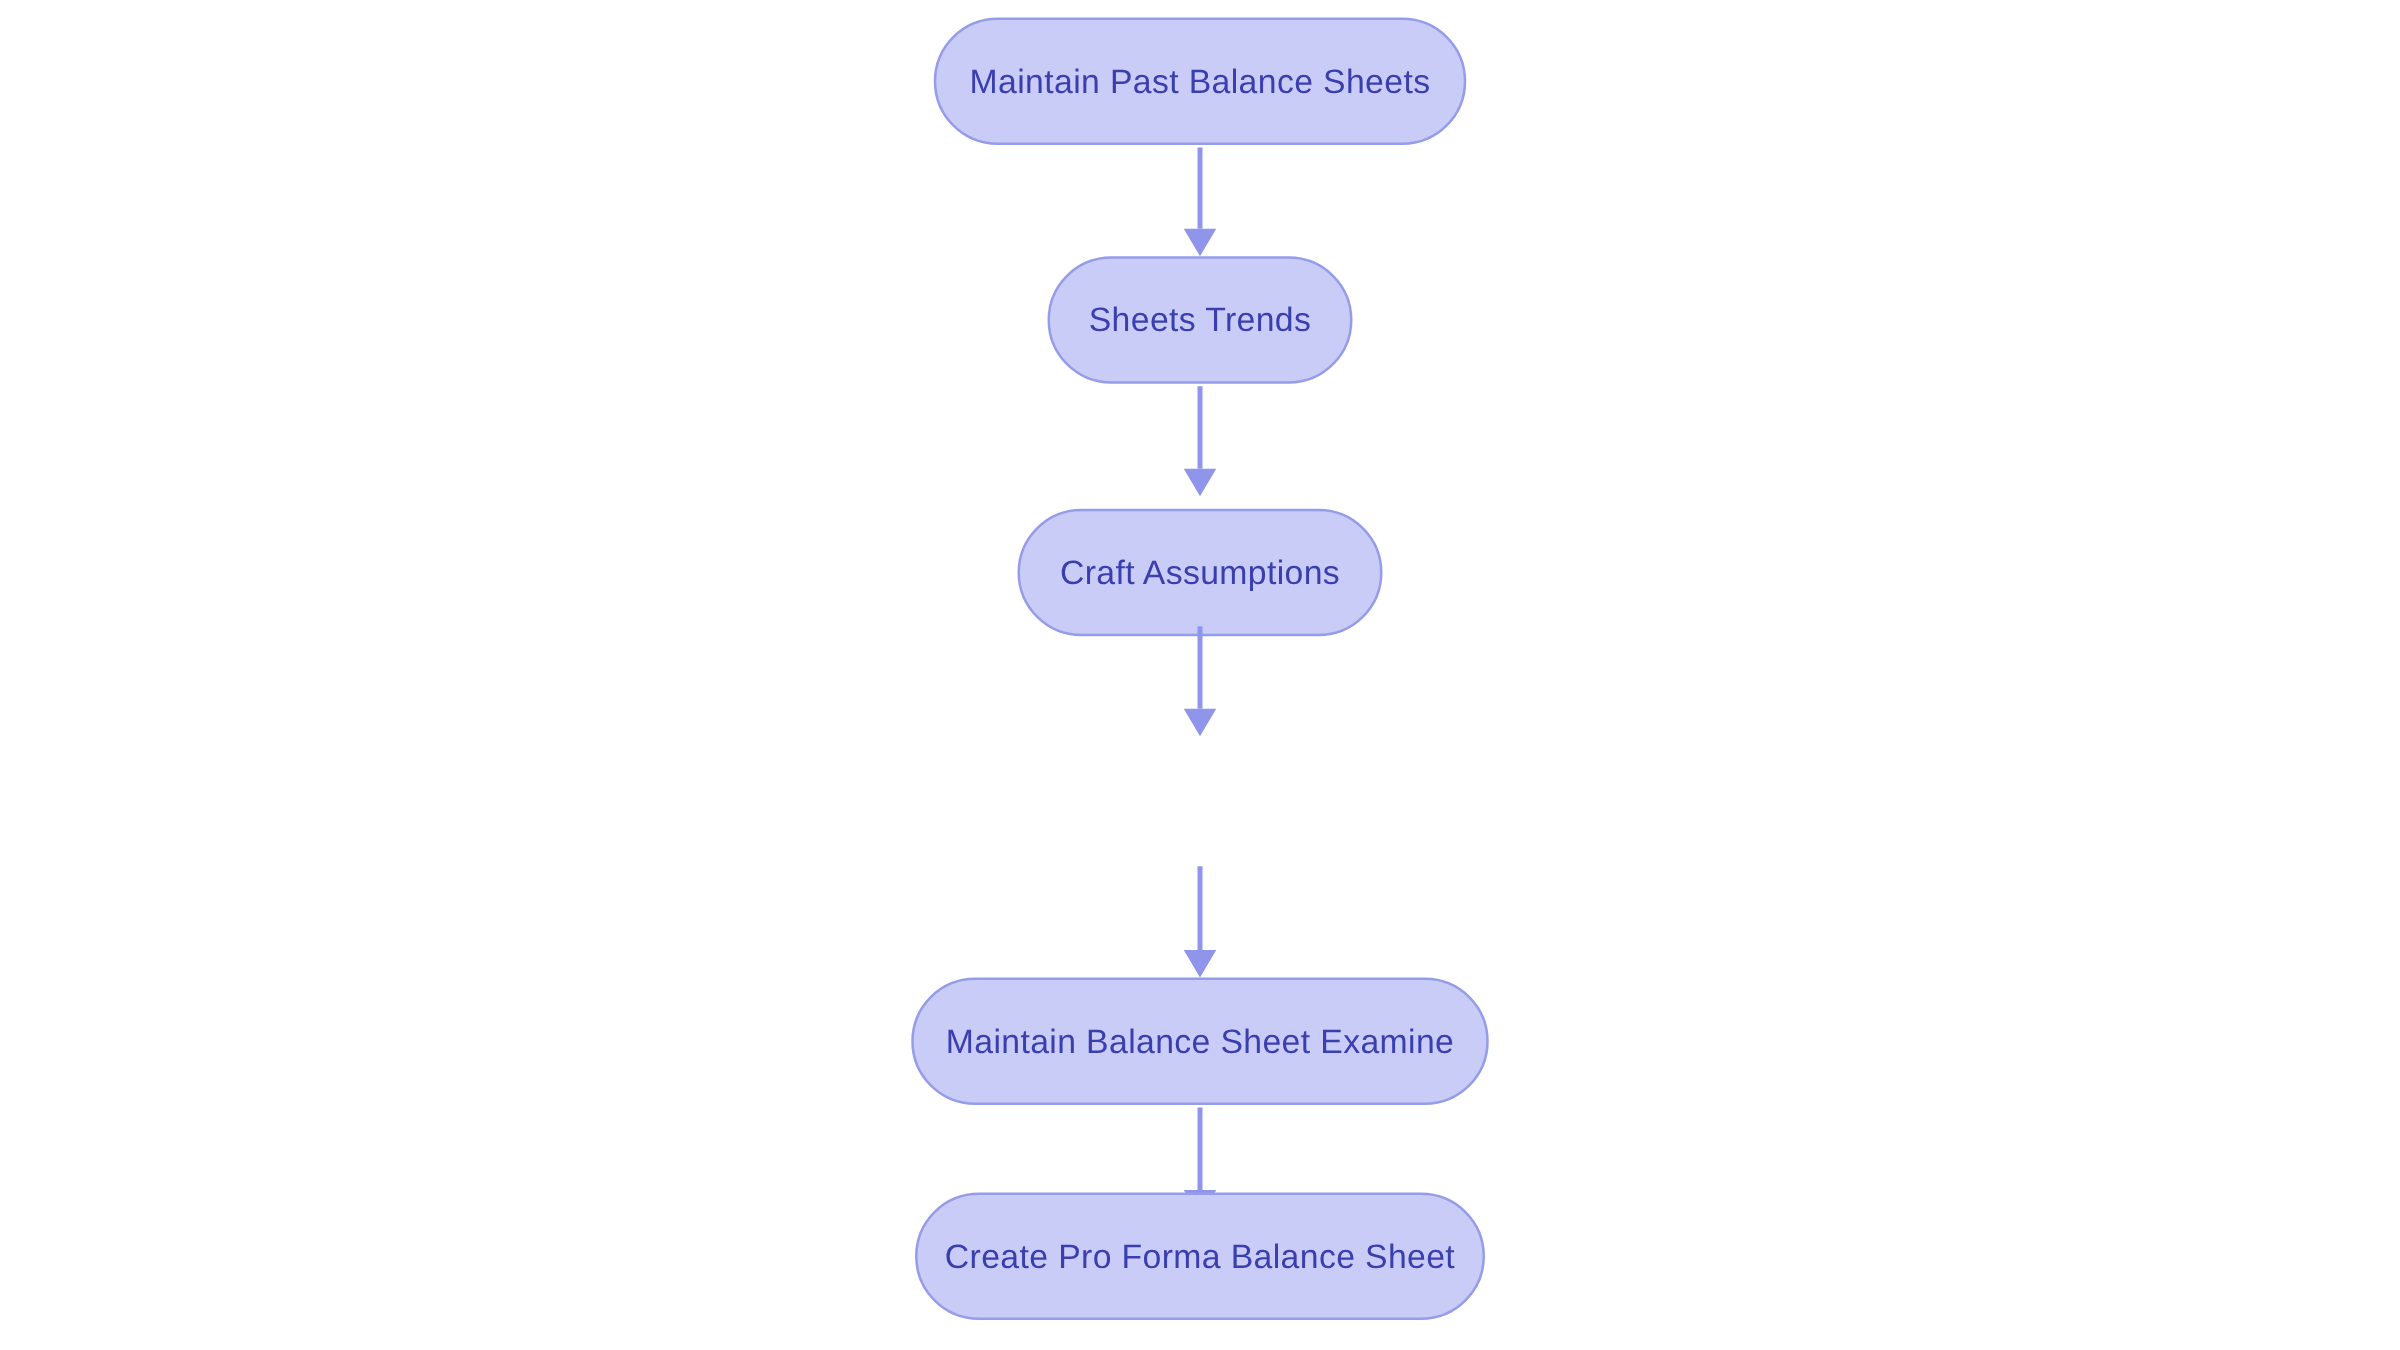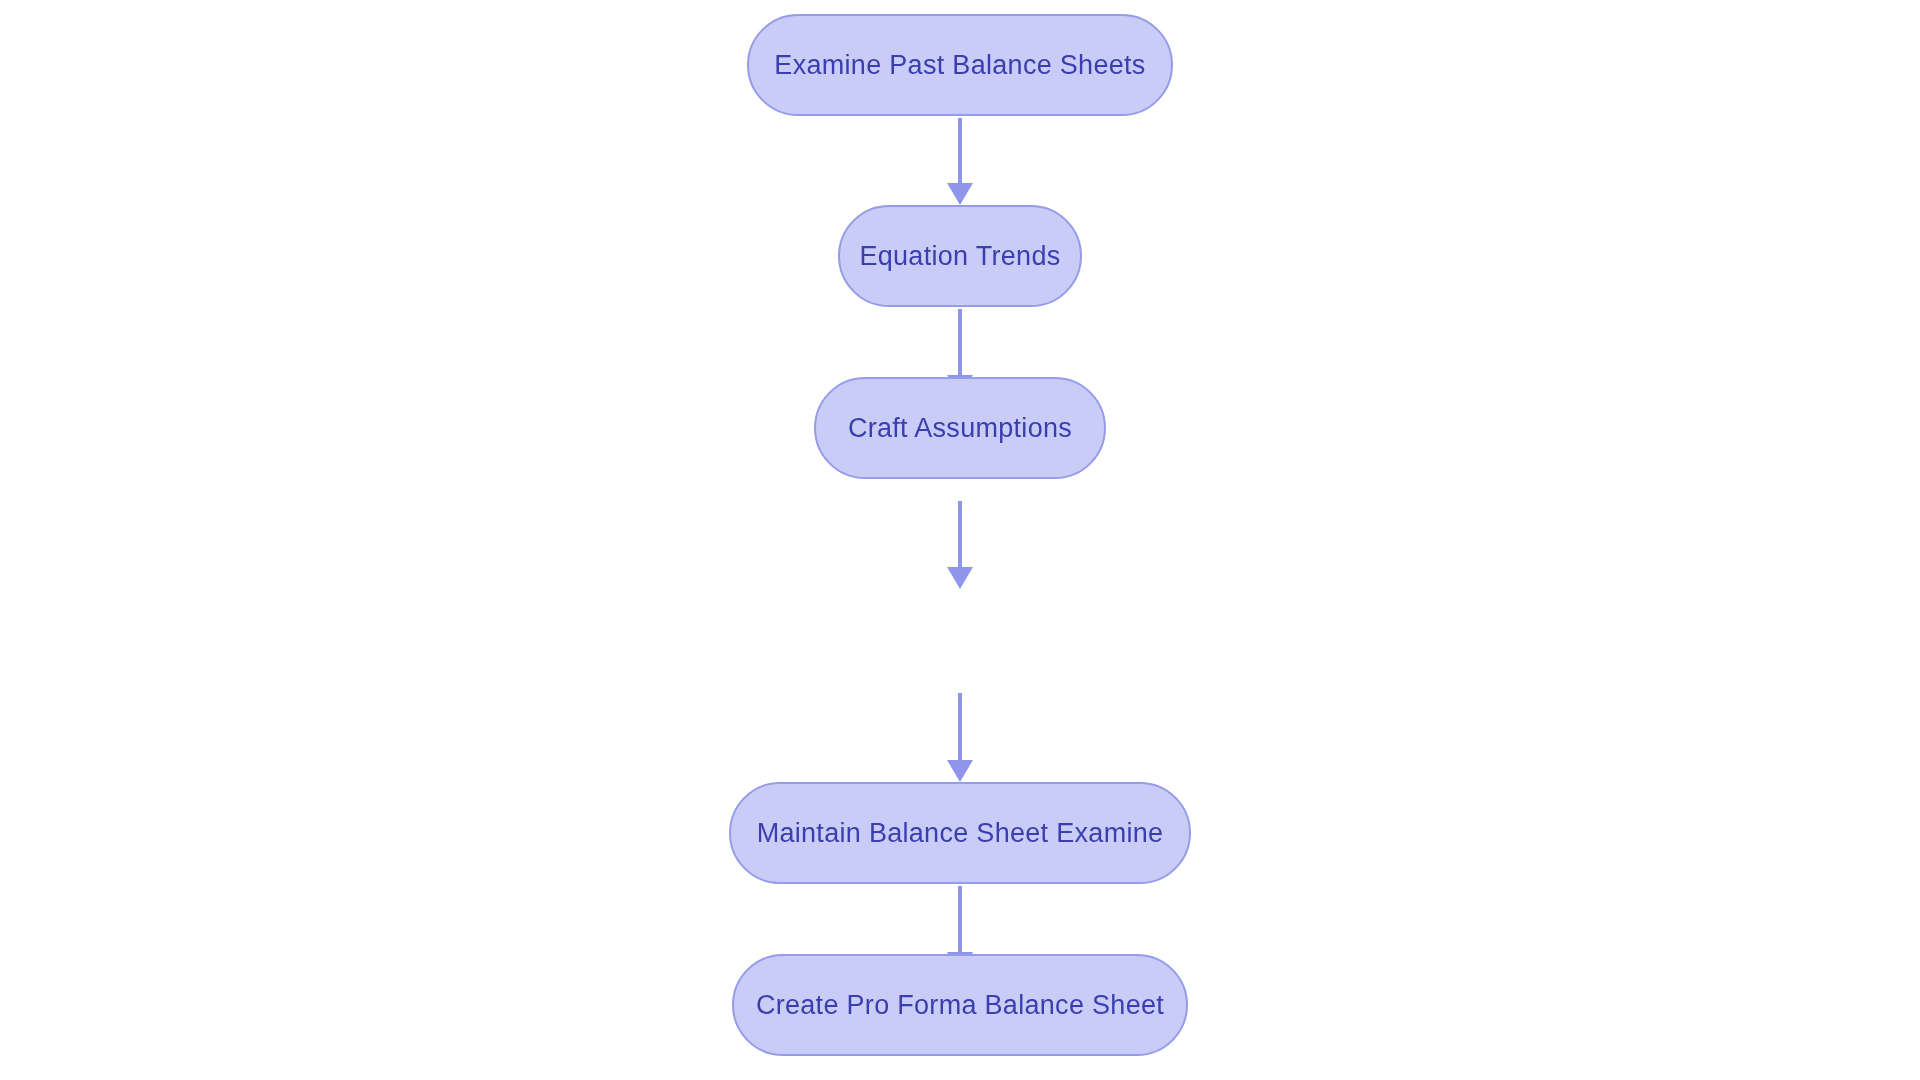--- a/index.html
+++ b/index.html
@@ -32,21 +32,21 @@
     color: var(--node-text);
     font-size: 27px;
     letter-spacing: 0.3px;
     display: flex;
     align-items: center;
     justify-content: center;
     white-space: nowrap;
   }
   .n0 { top: 14px;  width: 426px; }
   .n1 { top: 205px; width: 244px; }
-  .n2 { top: 377px; width: 292px; }
+  .n2 { top: 407px; width: 292px; }
   .n3 { top: 589px; width: 392px; }
   .n4 { top: 782px; width: 462px; }
   .n5 { top: 954px; width: 456px; }
 
   .arrow {
     position: absolute;
     left: 50%;
     transform: translateX(-50%);
     width: 28px;
     display: flex;
@@ -69,30 +69,30 @@
     border-right: 13px solid transparent;
     border-top: 22px solid var(--arrow);
   }
 </style>
 </head>
 <body>
 
 <div class="canvas">
 
   <div class="node n0">
-    <span>Examine Past Balance Sheets</span>
+    <span>Maintain Past Balance Sheets</span>
   </div>
 
   <div class="arrow a0">
     <div class="shaft"></div>
     <div class="head"></div>
   </div>
 
   <div class="node n1">
-    <span>Equation Trends</span>
+    <span>Sheets Trends</span>
   </div>
 
   <div class="arrow a1">
     <div class="shaft"></div>
     <div class="head"></div>
   </div>
 
   <div class="node n2">
     <span>Craft Assumptions</span>
   </div>

